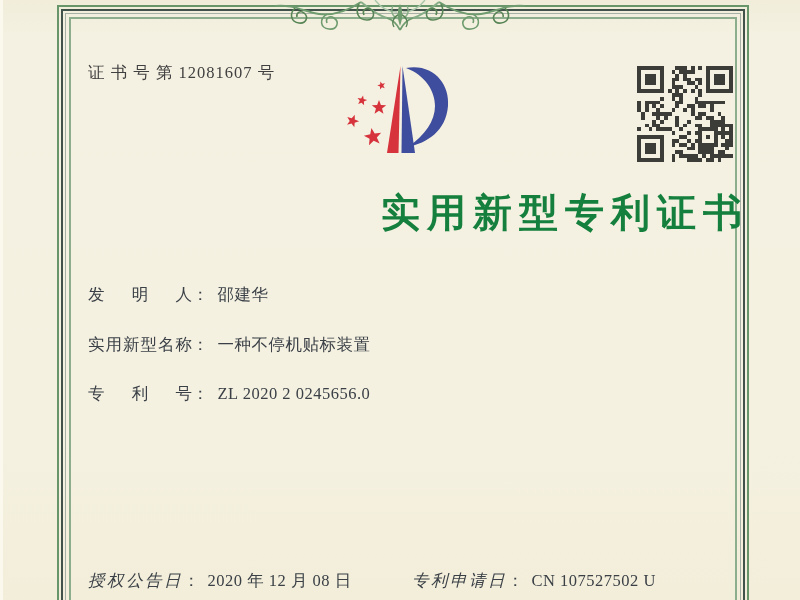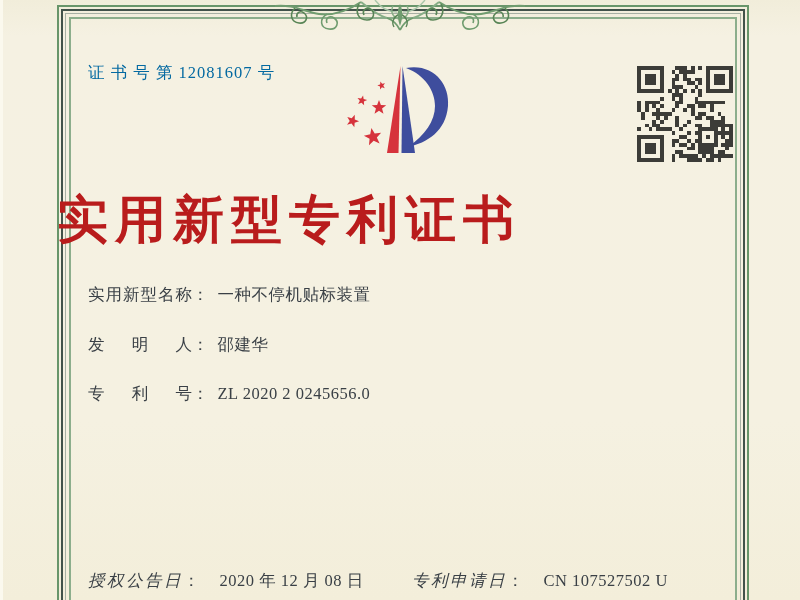--- a/index.html
+++ b/index.html
@@ -14,46 +14,46 @@
 
   
   .f1{position:absolute;left:57px;top:5px;right:51px;bottom:-40px;border:2px solid #68956a;}
   .f2{position:absolute;left:2px;top:2px;right:2px;bottom:-4px;border:2px solid #41524a;}
   .f3{position:absolute;left:2px;top:2px;right:2px;bottom:-4px;border:1px solid #a7b0a4;}
   .f4{position:absolute;left:3px;top:3px;right:3px;bottom:-4px;border:2px solid #8cae8c;}
 
   .ornament{position:absolute;top:0;left:50%;transform:translateX(-50%);}
 
   .cert-no{
-    position:absolute;left:88px;top:62px;font-size:16.5px;letter-spacing:1px;color:#0369a1;
+    position:absolute;left:88px;top:62px;font-size:16.5px;letter-spacing:1px;color:#404040;
   }
 
   .logo{position:absolute;left:338px;top:60px;}
   .qr{position:absolute;left:637px;top:66px;}
 
   .title{
-    position:absolute;top:186px;left:57px;right:51px;text-align:left;
-    font-size:51px;font-weight:700;letter-spacing:7px;color:#b91c1c;
+    position:absolute;top:186px;left:57px;right:51px;text-align:right;
+    font-size:39px;font-weight:700;letter-spacing:7px;color:#15803d;
   }
 
   .rows{position:absolute;left:88px;top:284px;right:60px;}
   .row{height:22px;margin-bottom:27.5px;font-size:16.5px;white-space:nowrap;}
   .flabel{
     display:inline-block;width:104px;vertical-align:top;
     text-align:justify;text-align-last:justify;-moz-text-align-last:justify;
   }
   .colon{display:inline-block;}
   .fvalue{margin-left:9px;letter-spacing:0.5px;}
 
   .bottom-row{position:absolute;top:570px;left:88px;right:60px;font-size:16.5px;white-space:nowrap;}
   .bgroup{position:absolute;top:0;}
   .bgroup .blabel{letter-spacing:2.5px;font-style:italic;}
   .bgroup.left{left:0;}
   .bgroup.right{left:324px;}
-  .bvalue{margin-left:20px;letter-spacing:0.5px;}
+  .bvalue{margin-left:8px;letter-spacing:0.5px;}
 </style>
 </head>
 <body>
 
 <div class="scan-edge"></div>
 
 <div class="f1">
   <div class="f2">
     <div class="f3">
       <div class="f4"></div>
@@ -394,25 +394,25 @@
       <rect x="18" y="24" width="1" height="1"></rect>
       <rect x="19" y="24" width="1" height="1"></rect>
       <rect x="21" y="24" width="1" height="1"></rect>
     </g>
 </svg>
 
 <div class="title">实用新型专利证书</div>
 
 <div class="rows">
   <div class="row">
+    <span class="flabel">发明人</span><span class="colon">：</span><span class="fvalue">邵建华</span>
+  </div>
+
+  <div class="row">
     <span class="flabel">实用新型名称</span><span class="colon">：</span><span class="fvalue">一种不停机贴标装置</span>
-  </div>
-
-  <div class="row">
-    <span class="flabel">发明人</span><span class="colon">：</span><span class="fvalue">邵建华</span>
   </div>
 
   <div class="row">
     <span class="flabel">专利号</span><span class="colon">：</span><span class="fvalue">ZL 2020 2 0245656.0</span>
   </div>
 
 
 
 </div>
 

